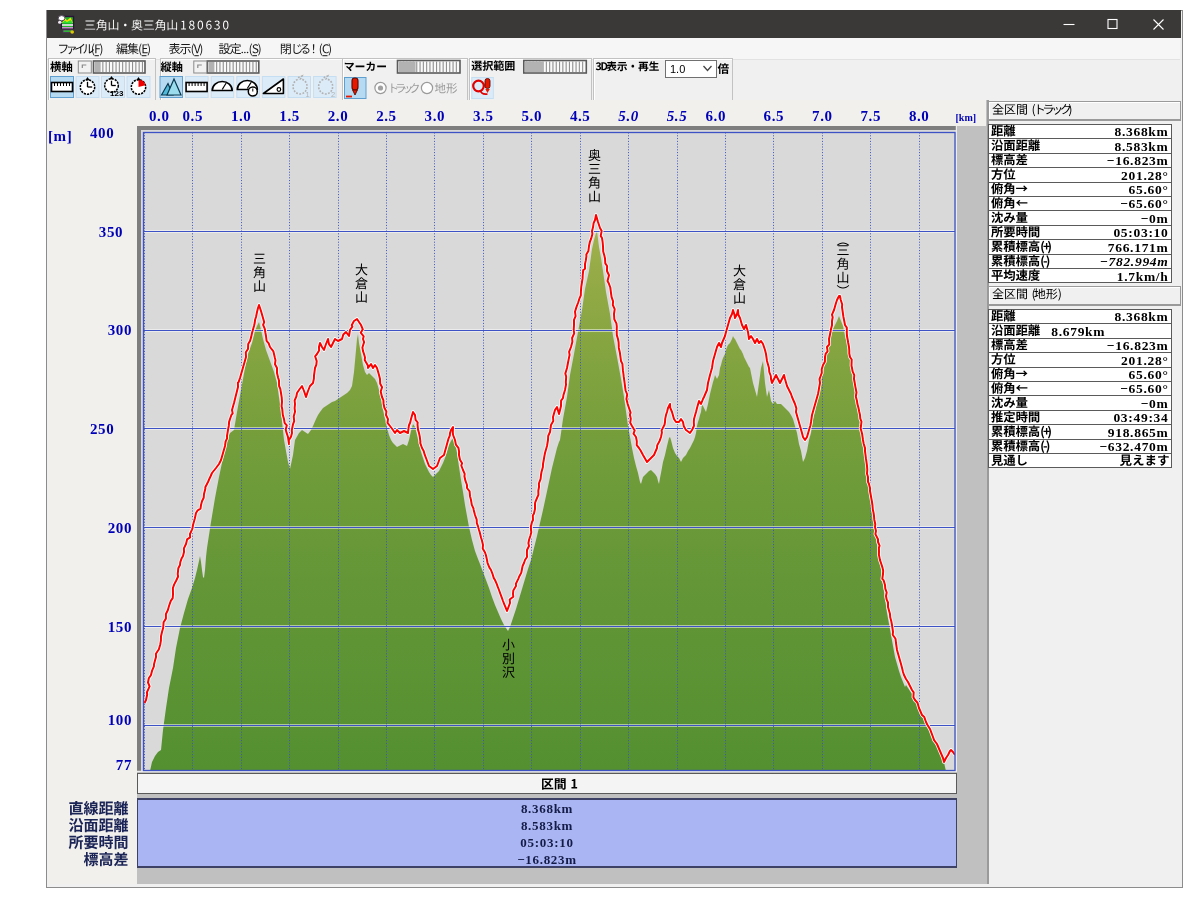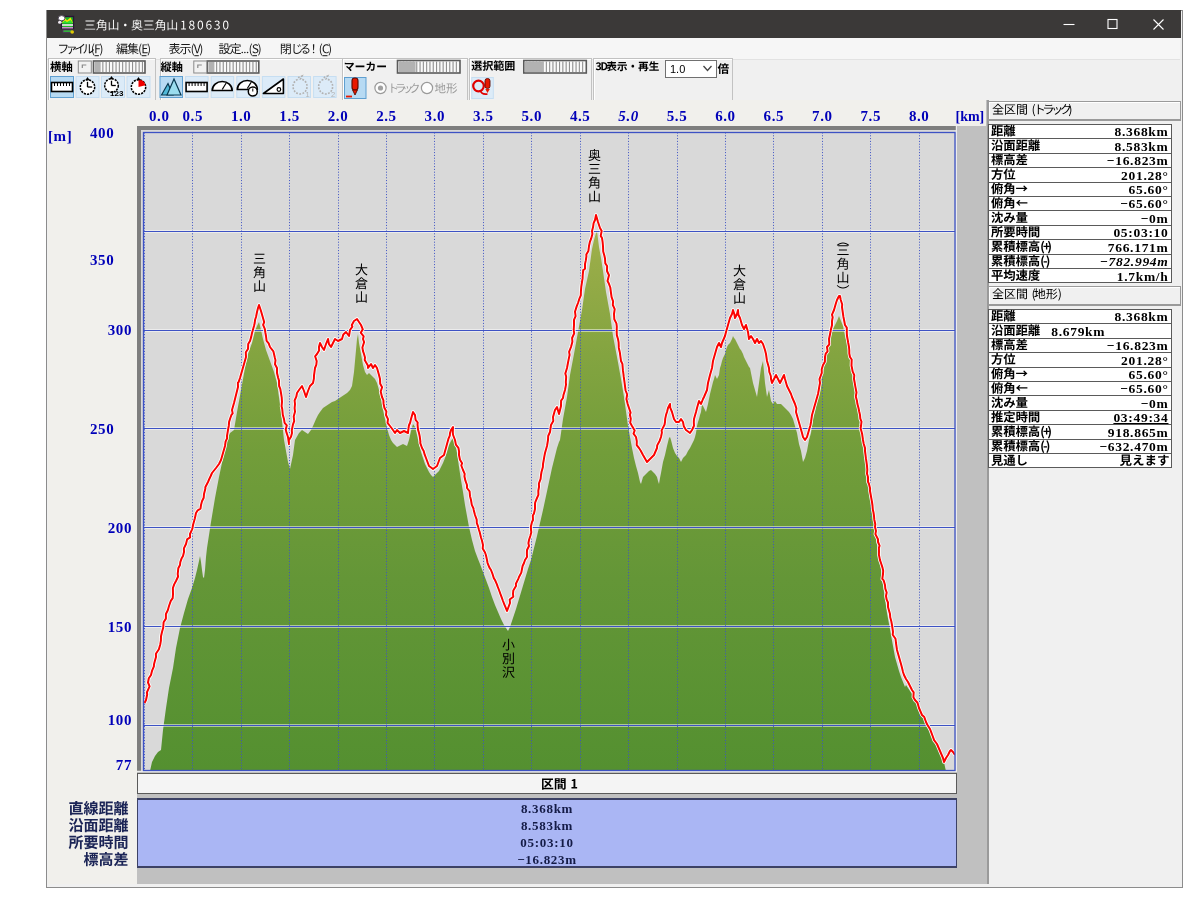--- a/index.html
+++ b/index.html
@@ -45,59 +45,59 @@
 <div style="position:absolute;left:988px;top:338.1px;width:180.5px;text-align:right;line-height:14.1px;"><span class="sv">−16.823m</span></div>
 <div style="position:absolute;left:988px;top:352.05px;width:183.5px;height:1px;background:#5a5a5a"></div>
 <div style="position:absolute;left:988px;top:352.55px;width:180.5px;text-align:right;line-height:14.1px;"><span class="sv">201.28°</span></div>
 <div style="position:absolute;left:988px;top:366.5px;width:183.5px;height:1px;background:#5a5a5a"></div>
 <div style="position:absolute;left:988px;top:367px;width:180.5px;text-align:right;line-height:14.1px;"><span class="sv">65.60°</span></div>
 <div style="position:absolute;left:988px;top:380.95px;width:183.5px;height:1px;background:#5a5a5a"></div>
 <div style="position:absolute;left:988px;top:381.45px;width:180.5px;text-align:right;line-height:14.1px;"><span class="sv">−65.60°</span></div>
 <div style="position:absolute;left:988px;top:395.4px;width:183.5px;height:1px;background:#5a5a5a"></div>
 <div style="position:absolute;left:988px;top:395.9px;width:180.5px;text-align:right;line-height:14.1px;"><span class="sv">−0m</span></div>
 <div style="position:absolute;left:988px;top:409.85px;width:183.5px;height:1px;background:#5a5a5a"></div>
-<div style="position:absolute;left:988px;top:410.35px;width:180.5px;text-align:right;line-height:14.1px;text-decoration:underline;"><span class="sv">03:49:34</span></div>
+<div style="position:absolute;left:988px;top:410.35px;width:180.5px;text-align:right;line-height:14.1px;"><span class="sv">03:49:34</span></div>
 <div style="position:absolute;left:988px;top:424.3px;width:183.5px;height:1px;background:#5a5a5a"></div>
 <div style="position:absolute;left:988px;top:424.8px;width:180.5px;text-align:right;line-height:14.1px;"><span class="sv">918.865m</span></div>
 <div style="position:absolute;left:988px;top:438.75px;width:183.5px;height:1px;background:#5a5a5a"></div>
 <div style="position:absolute;left:988px;top:439.25px;width:180.5px;text-align:right;line-height:14.1px;"><span class="sv">−632.470m</span></div>
 <div style="position:absolute;left:988px;top:453.2px;width:183.5px;height:1px;background:#5a5a5a"></div>
 <div style="position:absolute;left:137px;top:772.8px;width:820px;height:21.2px;background:#f4f4f4;border:1px solid #5a5a5a;box-sizing:border-box"></div>
 <div style="position:absolute;left:137px;top:798px;width:820px;height:69.5px;background:#aab6f4;border:1px solid #3c4165;border-top-width:2px;border-bottom-width:2px;box-sizing:border-box"></div>
 <div style="position:absolute;left:137px;top:799.8px;width:820px;text-align:center;line-height:16.5px;"><span class="sv" style="color:#141b46;font-size:13px">8.368km</span></div>
 <div style="position:absolute;left:137px;top:816.8px;width:820px;text-align:center;line-height:16.5px;"><span class="sv" style="color:#141b46;font-size:13px">8.583km</span></div>
 <div style="position:absolute;left:137px;top:833.8px;width:820px;text-align:center;line-height:16.5px;"><span class="sv" style="color:#141b46;font-size:13px">05:03:10</span></div>
 <div style="position:absolute;left:137px;top:850.8px;width:820px;text-align:center;line-height:16.5px;"><span class="sv" style="color:#141b46;font-size:13px">−16.823m</span></div>
 <div style="position:absolute;left:48px;top:126.5px;"><span class="ax">[m]</span></div>
 <div style="position:absolute;left:90px;top:123.8px;width:42px;text-align:left;"><span class="ax">400</span></div>
-<div style="position:absolute;left:90px;top:222.6px;width:42px;text-align:left;margin-top:28px;"><span class="ax">350</span></div>
+<div style="position:absolute;left:90px;top:222.6px;width:42px;text-align:center;"><span class="ax">350</span></div>
 <div style="position:absolute;left:90px;top:321.4px;width:42px;text-align:right;"><span class="ax">300</span></div>
 <div style="position:absolute;left:90px;top:420.2px;width:42px;"><span class="ax">250</span></div>
 <div style="position:absolute;left:90px;top:518.9px;width:42px;text-align:right;"><span class="ax">200</span></div>
 <div style="position:absolute;left:90px;top:617.7px;width:42px;text-align:right;"><span class="ax">150</span></div>
 <div style="position:absolute;left:90px;top:711px;width:42px;text-align:right;"><span class="ax">100</span></div>
 <div style="position:absolute;left:90px;top:755.8px;width:42px;text-align:right;"><span class="ax">77</span></div>
 <div style="position:absolute;left:149px;top:107px;"><span class="ax">0.0</span></div>
 <div style="position:absolute;left:172.73px;top:107px;width:40px;text-align:center;"><span class="ax">0.5</span></div>
 <div style="position:absolute;left:221.16px;top:107px;width:40px;text-align:center;"><span class="ax">1.0</span></div>
 <div style="position:absolute;left:269.59px;top:107px;width:40px;text-align:center;"><span class="ax">1.5</span></div>
 <div style="position:absolute;left:318.02px;top:107px;width:40px;text-align:center;"><span class="ax">2.0</span></div>
 <div style="position:absolute;left:366.45px;top:107px;width:40px;text-align:center;"><span class="ax">2.5</span></div>
 <div style="position:absolute;left:414.88px;top:107px;width:40px;text-align:center;"><span class="ax">3.0</span></div>
 <div style="position:absolute;left:463.31px;top:107px;width:40px;text-align:center;"><span class="ax">3.5</span></div>
 <div style="position:absolute;left:511.74px;top:107px;width:40px;text-align:center;"><span class="ax">5.0</span></div>
 <div style="position:absolute;left:560.17px;top:107px;width:40px;text-align:center;"><span class="ax">4.5</span></div>
 <div style="position:absolute;left:608.6px;top:107px;width:40px;text-align:center;font-style:italic;"><span class="ax">5.0</span></div>
-<div style="position:absolute;left:657.03px;top:107px;width:40px;text-align:center;"><span class="ax">5.5</span></div>
-<div style="position:absolute;left:705.46px;top:107px;width:40px;text-align:center;"><span class="ax">6.0</span></div>
+<div style="position:absolute;left:657.03px;top:107px;width:40px;text-align:center;font-style:italic;"><span class="ax">5.5</span></div>
+<div style="position:absolute;left:705.46px;top:107px;width:40px;"><span class="ax">6.0</span></div>
 <div style="position:absolute;left:753.89px;top:107px;width:40px;text-align:center;"><span class="ax">6.5</span></div>
 <div style="position:absolute;left:802.32px;top:107px;width:40px;text-align:center;"><span class="ax">7.0</span></div>
 <div style="position:absolute;left:850.75px;top:107px;width:40px;text-align:center;"><span class="ax">7.5</span></div>
 <div style="position:absolute;left:899.18px;top:107px;width:40px;text-align:center;"><span class="ax">8.0</span></div>
-<div style="position:absolute;left:955.5px;top:107px;"><span class="ax" style="letter-spacing:0;font-size:14px">[km]</span></div>
+<div style="position:absolute;left:955.5px;top:107px;"><span class="ax" style="letter-spacing:0;font-size:10px">[km]</span></div>
 <svg width="1200" height="900" viewBox="0 0 1200 900" style="position:absolute;left:0;top:0">
     <defs>
       <path id="g0" d="M0.123 -0.743V-0.667H0.879V-0.743ZM0.187 -0.416V-0.341H0.801V-0.416ZM0.065 -0.069V0.007H0.934V-0.069Z"></path>
       <path id="g1" d="M0.265 -0.544H0.486V-0.411H0.265ZM0.265 -0.611H0.263C0.295 -0.646 0.324 -0.682 0.349 -0.718H0.593C0.573 -0.682 0.547 -0.642 0.522 -0.611ZM0.797 -0.544V-0.411H0.558V-0.544ZM0.337 -0.843C0.287 -0.742 0.191 -0.618 0.056 -0.527C0.074 -0.516 0.098 -0.492 0.11 -0.474C0.139 -0.495 0.166 -0.517 0.191 -0.539V-0.361C0.191 -0.234 0.175 -0.079 0.033 0.031C0.048 0.042 0.075 0.069 0.086 0.085C0.166 0.023 0.212 -0.058 0.237 -0.141H0.797V-0.016C0.797 0.003 0.791 0.009 0.769 0.01C0.746 0.011 0.668 0.011 0.587 0.009C0.598 0.029 0.612 0.061 0.616 0.082C0.718 0.082 0.783 0.081 0.821 0.069C0.858 0.057 0.871 0.034 0.871 -0.015V-0.611H0.605C0.64 -0.655 0.674 -0.706 0.697 -0.752L0.646 -0.785L0.634 -0.781H0.391L0.418 -0.828ZM0.265 -0.346H0.486V-0.207H0.252C0.261 -0.255 0.264 -0.302 0.265 -0.346ZM0.797 -0.346V-0.207H0.558V-0.346Z"></path>
       <path id="g2" d="M0.822 -0.602V-0.09H0.535V-0.819H0.457V-0.09H0.181V-0.601H0.105V0.068H0.181V-0.013H0.822V0.064H0.898V-0.602Z"></path>
       <path id="g3" d="M0.461 -0.839C0.46 -0.76 0.461 -0.659 0.446 -0.553H0.062V-0.476H0.433C0.393 -0.286 0.293 -0.092 0.043 0.016C0.064 0.032 0.088 0.059 0.1 0.078C0.344 -0.034 0.452 -0.226 0.501 -0.419C0.579 -0.191 0.708 -0.014 0.902 0.078C0.915 0.056 0.939 0.025 0.958 0.008C0.764 -0.073 0.633 -0.255 0.563 -0.476H0.942V-0.553H0.526C0.54 -0.658 0.541 -0.758 0.542 -0.839Z"></path>
       <path id="g4" d="M0.682 -0.619C0.759 -0.566 0.844 -0.518 0.922 -0.484C0.933 -0.504 0.951 -0.53 0.968 -0.548C0.812 -0.607 0.638 -0.72 0.528 -0.842H0.455C0.373 -0.735 0.206 -0.61 0.035 -0.537C0.05 -0.521 0.068 -0.494 0.077 -0.477C0.161 -0.515 0.243 -0.564 0.316 -0.616V-0.578H0.682ZM0.495 -0.776C0.538 -0.729 0.595 -0.681 0.659 -0.635H0.341C0.404 -0.682 0.457 -0.731 0.495 -0.776ZM0.274 -0.358H0.724V-0.295H0.271C0.272 -0.317 0.273 -0.338 0.274 -0.358ZM0.274 -0.408V-0.468H0.724V-0.408ZM0.277 -0.186V0.08H0.349V0.048H0.76V0.079H0.835V-0.186ZM0.349 -0.01V-0.128H0.76V-0.01ZM0.199 -0.522V-0.379C0.199 -0.257 0.181 -0.093 0.048 0.024C0.064 0.034 0.095 0.061 0.106 0.076C0.204 -0.012 0.247 -0.131 0.264 -0.241H0.797V-0.522Z"></path>
       <path id="g5" d="M0.64 -0.654C0.624 -0.623 0.594 -0.575 0.571 -0.545L0.613 -0.524C0.637 -0.552 0.667 -0.591 0.693 -0.629ZM0.301 -0.627C0.329 -0.596 0.357 -0.553 0.367 -0.522L0.416 -0.549C0.405 -0.579 0.376 -0.621 0.347 -0.65ZM0.469 -0.841C0.462 -0.815 0.449 -0.779 0.437 -0.749H0.157V-0.238H0.056V-0.172H0.416C0.367 -0.077 0.267 -0.014 0.037 0.017C0.05 0.032 0.067 0.062 0.073 0.08C0.337 0.039 0.447 -0.043 0.499 -0.172H0.501C0.571 -0.019 0.703 0.054 0.918 0.082C0.927 0.06 0.947 0.028 0.965 0.012C0.771 -0.006 0.644 -0.06 0.579 -0.172H0.943V-0.238H0.843V-0.749H0.515L0.55 -0.831ZM0.454 -0.302C0.45 -0.28 0.446 -0.258 0.44 -0.238H0.227V-0.689H0.771V-0.238H0.52C0.525 -0.258 0.529 -0.28 0.533 -0.302ZM0.466 -0.663V-0.519H0.275V-0.467H0.419C0.375 -0.415 0.312 -0.366 0.254 -0.34C0.267 -0.33 0.285 -0.31 0.294 -0.296C0.353 -0.327 0.42 -0.385 0.466 -0.445V-0.32H0.526V-0.427C0.584 -0.391 0.645 -0.346 0.679 -0.314L0.716 -0.352C0.679 -0.385 0.611 -0.432 0.552 -0.467H0.72V-0.519H0.526V-0.663Z"></path>
       <path id="g6" d="M0.464 -0.826V-0.024C0.464 -0.004 0.456 0.002 0.436 0.003C0.415 0.004 0.343 0.005 0.27 0.002C0.282 0.023 0.296 0.059 0.301 0.08C0.395 0.081 0.457 0.079 0.494 0.066C0.53 0.054 0.545 0.031 0.545 -0.024V-0.826ZM0.705 -0.571C0.791 -0.427 0.872 -0.24 0.895 -0.121L0.976 -0.154C0.95 -0.274 0.865 -0.458 0.777 -0.598ZM0.202 -0.591C0.177 -0.457 0.121 -0.284 0.032 -0.178C0.053 -0.169 0.086 -0.151 0.103 -0.138C0.194 -0.249 0.253 -0.43 0.286 -0.577Z"></path>
       <path id="g7" d="M0.593 -0.72V-0.165H0.666V-0.72ZM0.838 -0.821V-0.02C0.838 -0.001 0.831 0.005 0.812 0.006C0.792 0.007 0.73 0.007 0.659 0.005C0.67 0.026 0.682 0.061 0.687 0.081C0.779 0.081 0.835 0.079 0.868 0.067C0.899 0.054 0.913 0.032 0.913 -0.02V-0.821ZM0.164 -0.727H0.419V-0.534H0.164ZM0.095 -0.794V-0.466H0.205C0.195 -0.284 0.168 -0.079 0.033 0.031C0.051 0.042 0.074 0.064 0.086 0.082C0.192 -0.006 0.238 -0.144 0.26 -0.291H0.426C0.416 -0.092 0.405 -0.016 0.388 0.003C0.38 0.013 0.37 0.014 0.353 0.014C0.336 0.014 0.289 0.014 0.239 0.009C0.251 0.028 0.258 0.056 0.26 0.076C0.309 0.078 0.358 0.079 0.383 0.076C0.413 0.073 0.432 0.068 0.448 0.047C0.475 0.016 0.485 -0.076 0.497 -0.327C0.497 -0.336 0.498 -0.358 0.498 -0.358H0.269C0.273 -0.394 0.275 -0.43 0.278 -0.466H0.491V-0.794Z"></path>

